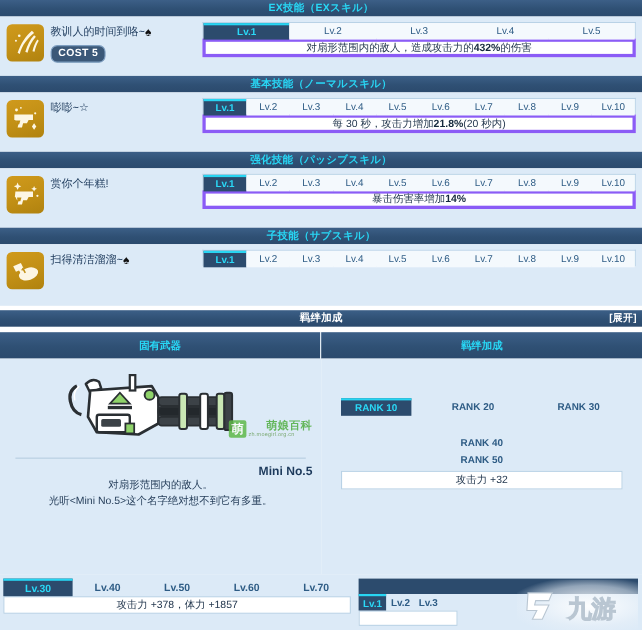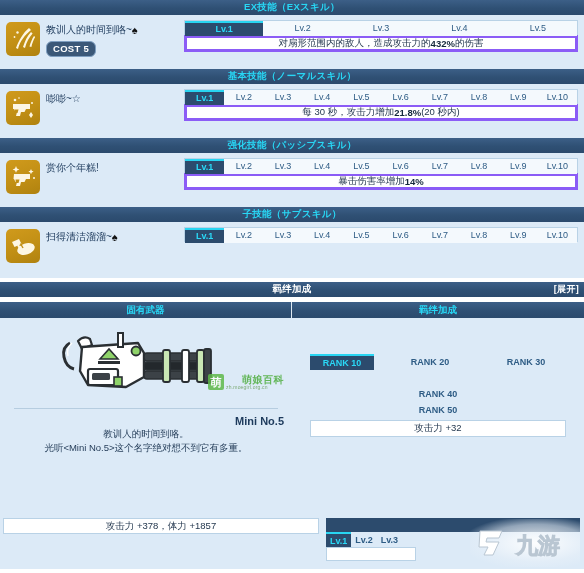--- a/index.html
+++ b/index.html
@@ -125,21 +125,21 @@
   
   .split {
     display: flex;
     border-top: 1px solid #ffffff;
   }
   .col {
     width: 50%;
     position: relative;
   }
   .col-head {
-    height: 16px;
+    height: 24px;
     background: linear-gradient(180deg,#3c5f87 0%,#2f5074 55%,#2b4a6d 100%);
     color: #28d7f5;
     font-size: 9.5px;
     font-weight: bold;
     display: flex; align-items: center; justify-content: center;
   }
   .col-left-head { border-right: 1px solid #dfe9f2; }
   .col-body {
     background: #dceaf7;
     padding: 6px 8px 0 8px;
@@ -475,21 +475,21 @@
         </div>
         <div class="moegirl">
           <div class="moe-box">萌</div>
           <div class="moe-txt">
             <div class="moe-main">萌娘百科</div>
             <div class="moe-sub">zh.moegirl.org.cn</div>
           </div>
         </div>
         <div class="divider-line"></div>
         <div class="weapon-name">Mini No.5</div>
-        <div class="weapon-desc">教训人的时间到咯。</div>
+        <div class="weapon-desc">对扇形范围内的敌人。</div>
         <div class="weapon-desc">光听&lt;Mini No.5&gt;这个名字绝对想不到它有多重。</div>
       </div>
     </div>
 
     <div class="col" style="width:50%;">
       <div class="col-head">
         <span>羁绊加成</span>
       </div>
       <div class="col-body" style="height:196px;">
         <div class="rank-wrap">
@@ -503,20 +503,27 @@
               <div class="rank-tab">RANK 50</div>
             </div>
           <div class="rank-desc">攻击力 +32</div>
         </div>
       </div>
     </div>
   </div>
 
   <div class="bottom-split" style="background:#dceaf7; padding-top:4px; height:55px;">
     <div class="bl-left">
+      <div class="bl-tabs" id="weapon-tabs">
+          <div class="bl-tab active">Lv.30</div>
+          <div class="bl-tab">Lv.40</div>
+          <div class="bl-tab">Lv.50</div>
+          <div class="bl-tab">Lv.60</div>
+          <div class="bl-tab">Lv.70</div>
+        </div>
       <div class="bl-desc">攻击力 +378，体力 +1857</div>
     </div>
     <div class="bl-right">
       <div class="mini-head"></div>
       <div class="mini-tabs" id="mini-tabs">
           <div class="mini-tab active">Lv.1</div>
           <div class="mini-tab">Lv.2</div>
           <div class="mini-tab">Lv.3</div>
         </div>
       <div class="mini-desc"></div>

